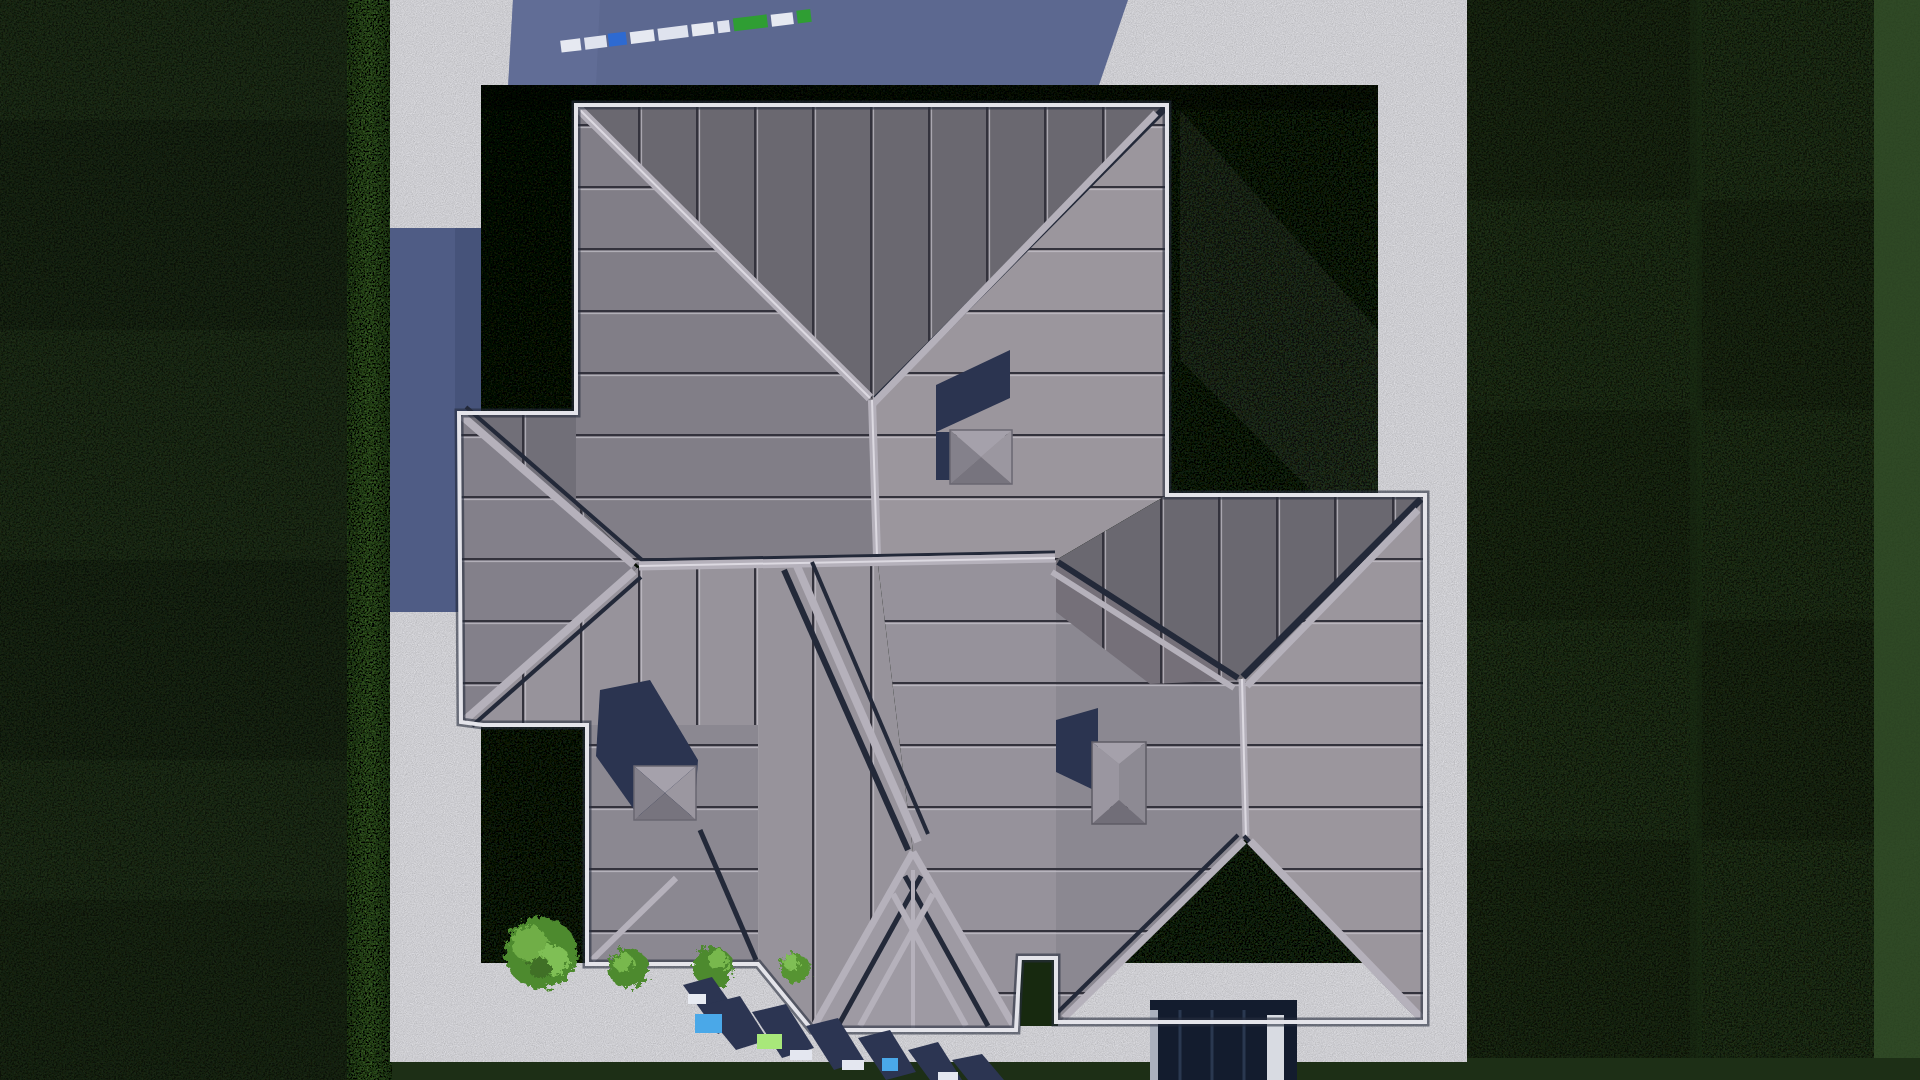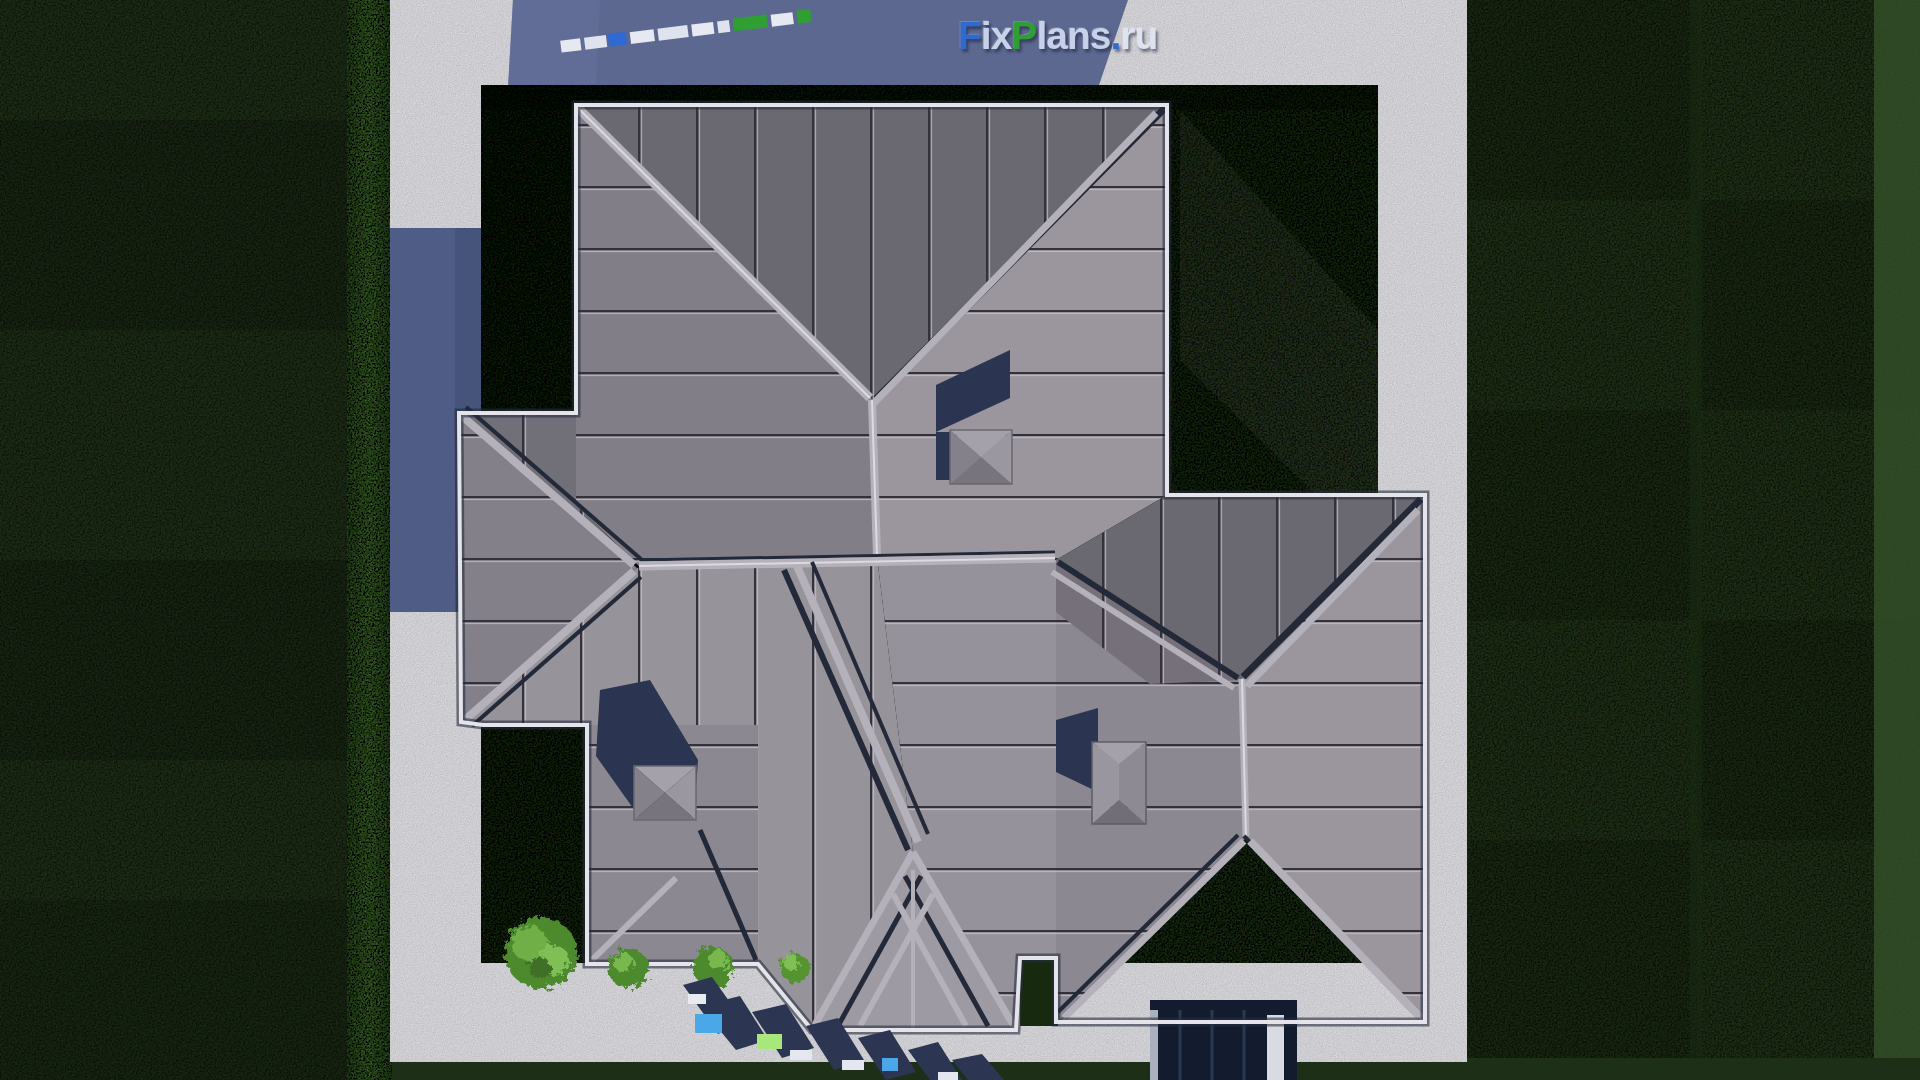--- a/index.html
+++ b/index.html
@@ -269,14 +269,13 @@
     <rect x="695" y="1014" width="27" height="19" fill="#4aa8e8"></rect>
     <rect x="757" y="1034" width="25" height="15" fill="#a8e87a"></rect>
     <rect x="688" y="994" width="18" height="10" fill="#e8ebf2"></rect>
     <rect x="790" y="1050" width="22" height="10" fill="#e4e7f0"></rect>
     <rect x="842" y="1060" width="22" height="10" fill="#e4e7f0"></rect>
     <rect x="882" y="1058" width="16" height="13" fill="#4aa8e8"></rect>
     <rect x="938" y="1072" width="20" height="8" fill="#e4e7f0"></rect>
   </g>
 </svg>
 
-<div id="logo"><span class="lg-f">F</span><span class="lg-ix">ix</span><span class="lg-p">P</span><span class="lg-lans">lans</span><span class="lg-dot">.</span><span class="lg-ru">ru</span></div>
 </div>
 
 </body></html>

